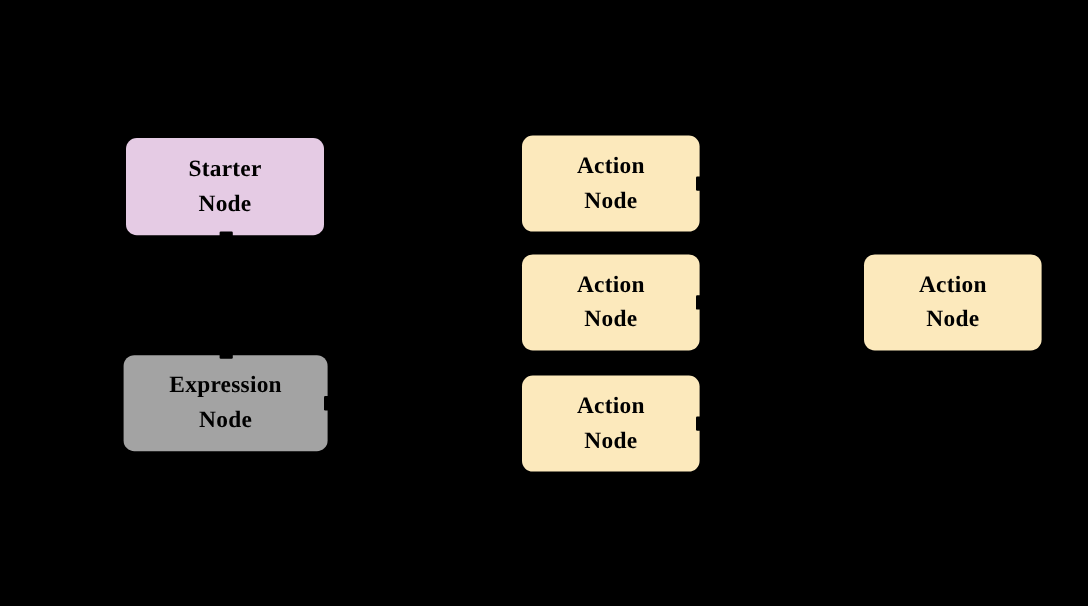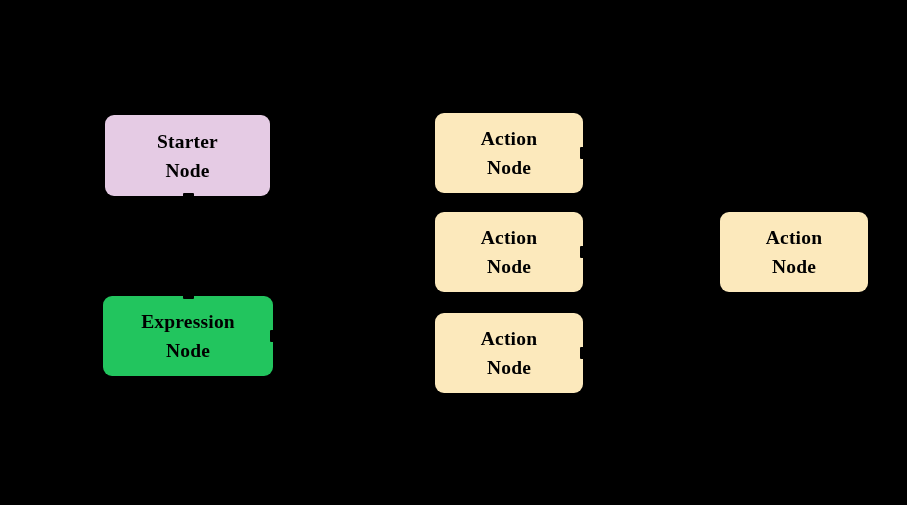--- a/index.html
+++ b/index.html
@@ -100,21 +100,21 @@
       <path d="M 583 153 L 652 153 L 652 252 L 720 252" stroke="#000000"></path>
       <path d="M 583 353 L 652 353 L 652 252 L 720 252" stroke="#000000"></path>
     </svg>
 
   <div id="node-layer">
       <div class="node" style="left: 105px; top: 115px; width: 165px; height: 81px; background: rgb(229, 203, 228);">
         <span class="line">Starter</span>
         <span class="line">Node</span>
         <span class="port bottom"></span>
       </div>
-      <div class="node" style="left: 103px; top: 296px; width: 170px; height: 80px; background: #22c55e;">
+      <div class="node" style="left: 103px; top: 296px; width: 170px; height: 80px; background: #a3a3a3;">
         <span class="line">Expression</span>
         <span class="line">Node</span>
         <span class="port top"></span>
         <span class="port right"></span>
       </div>
       <div class="node" style="left: 435px; top: 113px; width: 148px; height: 80px; background: rgb(252, 233, 188);">
         <span class="line">Action</span>
         <span class="line">Node</span>
         <span class="port right"></span>
       </div>

